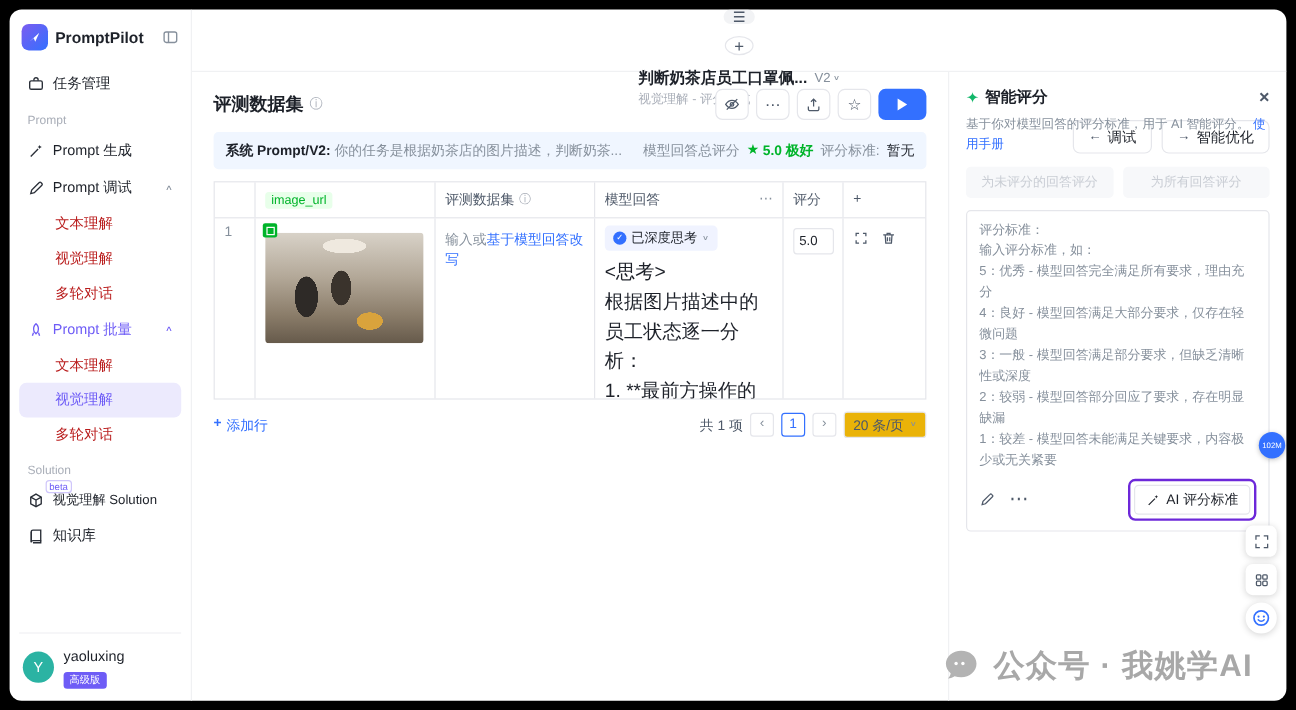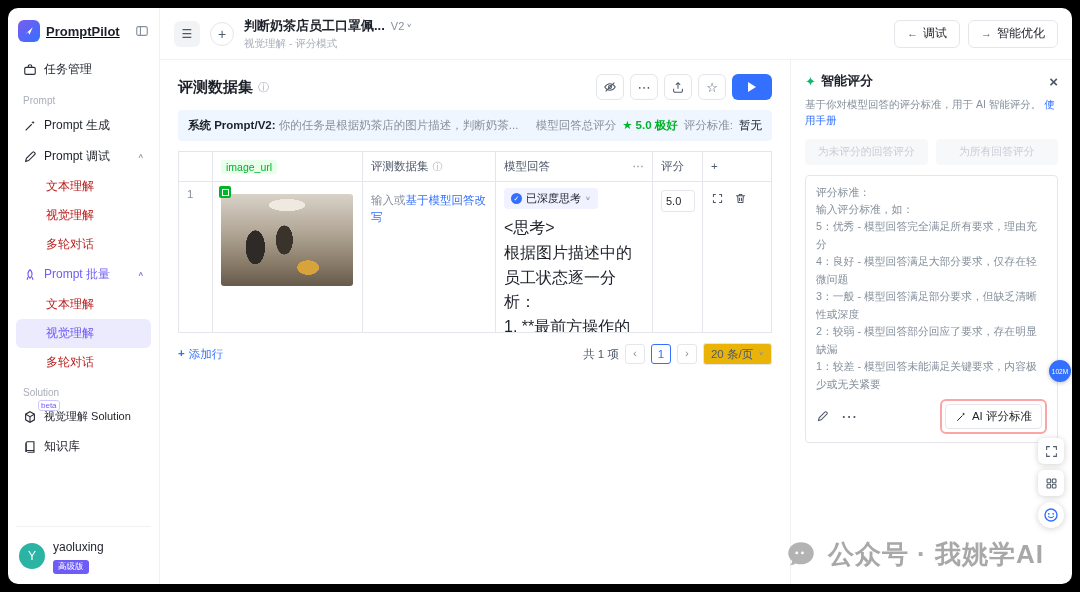--- a/index.html
+++ b/index.html
@@ -10,38 +10,38 @@
   .ic { display:inline-flex; align-items:center; justify-content:center; line-height:1; }
   .i-menu::before{content:"☰";} .i-dots::before{content:"⋯";} .i-star::before{content:"☆";}
   .i-star-fill::before{content:"★";} .i-info::before{content:"ⓘ";} .i-close::before{content:"×";}
   .i-arrow-l::before{content:"←";} .i-arrow-r::before{content:"→";} .i-chev-d::before{content:"∨"; transform:scaleY(.7);}
   .i-chev-u::before{content:"∧"; transform:scaleY(.7);} .i-check::before{content:"✓";}
   .i-sparkle::before{content:"✦";} .i-plus::before{content:"+";} .i-prev::before{content:"‹";} .i-next::before{content:"›";}
   svg { display:block; }
 
   
   .sidebar { width:152px; border-right:1px solid #f0f1f3; display:flex; flex-direction:column; padding:10px 8px 8px; flex-shrink:0; }
-  .logo-row { display:flex; align-items:center; gap:6px; padding:2px 2px 12px;text-decoration:underline; }
+  .logo-row { display:flex; align-items:center; gap:6px; padding:2px 2px 12px; }
   .logo-mark { width:22px; height:22px; border-radius:6px; background:linear-gradient(135deg,#7b5cf0,#3370ff); display:flex; align-items:center; justify-content:center; flex-shrink:0; }
   .logo-text { font-weight:bold; font-size:13px; color:#1d2129; flex:1; }
   .s-item { display:flex; align-items:center; gap:7px; padding:7px 7px; border-radius:6px; font-size:12px; color:#1d2129; cursor:pointer; position:relative; }
   .s-item .chev { margin-left:auto; color:#86909c; font-size:9px; }
   .s-item.purple, .s-item.purple .chev { color:#6e5cf6; }
   .s-label { font-size:10px; color:#a9aeb8; padding:10px 7px 4px; }
   .s-sub { padding:6px 7px 6px 30px; font-size:12px; color:#b91c1c; border-radius:6px; cursor:pointer; }
   .s-sub.active { background:#eceafd; color:#6e5cf6; }
   .beta-badge { position:absolute; top:-2px; left:22px; font-size:8px; color:#6e5cf6; border:1px solid #cfc6fb; border-radius:3px; padding:0 2px; background:#fff; }
   .user-row { border-top:1px solid #f0f1f3; margin-top:auto; padding:10px 3px 2px; display:flex; gap:8px; align-items:center; }
   .avatar { width:26px; height:26px; border-radius:50%; background:#2bb3a3; color:#fff; font-size:12px; display:flex; align-items:center; justify-content:center; flex-shrink:0; }
   .user-name { font-size:12px; color:#1d2129; }
   .user-badge { display:inline-block; background:#6e5cf6; color:#fff; font-size:8.5px; padding:1px 5px; border-radius:3px; margin-top:3px; }
 
   
   .main { flex:1; display:flex; flex-direction:column; min-width:0; }
-  .topbar { height:52px; display:flex; align-items:center; padding:0 14px; border-bottom:1px solid #f0f1f3; gap:10px; flex-shrink:0; }
+  .topbar { height:52px; display:flex; align-items:center; padding:0 14px; border-bottom:1px solid #f0f1f3; gap:10px; flex-shrink:0;flex-direction:column; }
   .tb-btn { width:26px; height:26px; border-radius:6px; background:#f2f3f5; color:#4e5969; font-size:12px; display:flex; align-items:center; justify-content:center; cursor:pointer; }
   .tb-plus { width:24px; height:24px; border-radius:50%; border:1px solid #e5e6eb; color:#4e5969; font-size:14px; display:flex; align-items:center; justify-content:center; cursor:pointer; }
   .title-block { display:flex; flex-direction:column; gap:2px; }
   .title-row { display:flex; align-items:center; gap:6px; font-size:13px; font-weight:bold; color:#1d2129; }
   .version { font-size:11px; color:#86909c; font-weight:normal; display:flex; align-items:center; gap:2px; cursor:pointer; }
   .subtitle { font-size:10.5px; color:#a9aeb8; }
   .topbar-right { margin-left:auto; display:flex; gap:8px; }
   .ghost-btn { height:28px; padding:0 12px; border:1px solid #e5e6eb; border-radius:6px; display:flex; align-items:center; gap:5px; font-size:12px; color:#1d2129; background:#fff; cursor:pointer; }
   .ghost-btn .ic { font-size:11px; color:#4e5969; }
 
@@ -111,21 +111,21 @@
   .rp-head { display:flex; align-items:center; gap:5px; font-size:13px; font-weight:bold; color:#1d2129; }
   .rp-head .i-sparkle { color:#12b76a; font-size:13px; }
   .rp-close { margin-left:auto; color:#4e5969; font-size:15px; cursor:pointer; }
   .rp-desc { font-size:10.5px; color:#86909c; margin:7px 0 10px; line-height:1.5; }
   .rp-btns { display:flex; gap:8px; margin-bottom:10px; }
   .rp-btn { flex:1; height:26px; background:#f7f8fa; border-radius:4px; display:flex; align-items:center; justify-content:center; font-size:10.8px; color:#c9cdd4; cursor:not-allowed; white-space:nowrap; }
   .rp-box { border:1px solid #e5e6eb; border-radius:4px; padding:8px 10px; display:flex; flex-direction:column; min-height:178px; }
   .rp-box-text { flex:1; font-size:10.8px; color:#86909c; line-height:1.62; }
   .rp-foot { display:flex; align-items:center; gap:12px; color:#4e5969; margin-top:6px; }
   .rp-foot .act { cursor:pointer; }
-  .ai-wrap { margin-left:auto; border:2px solid #fca5a5; border-radius:6px; padding:3px; }
+  .ai-wrap { margin-left:auto; border:2px solid #6d28d9; border-radius:6px; padding:3px; }
   .ai-btn { height:25px; padding:0 9px; border:1px solid #e5e6eb; border-radius:4px; background:#fff; display:flex; align-items:center; gap:5px; font-size:11.5px; color:#1d2129; cursor:pointer; }
 
   
   .float-badge { position:absolute; right:1px; top:352px; width:22px; height:22px; border-radius:50%; background:#3370ff; color:#fff; font-size:6.5px; display:flex; align-items:center; justify-content:center; box-shadow:0 1px 4px rgba(0,0,0,.25); cursor:pointer; }
   .float-btn { position:absolute; right:8px; width:26px; height:26px; border-radius:6px; background:#fff; box-shadow:0 1px 6px rgba(0,0,0,.18); display:flex; align-items:center; justify-content:center; color:#4e5969; cursor:pointer; }
   .float-btn.round { border-radius:50%; }
 
   .watermark { position:absolute; right:28px; bottom:12px; display:flex; align-items:center; gap:10px; color:#a8a8a8; font-size:26px; font-weight:bold; letter-spacing:1px; }
 </style>
 </head>

